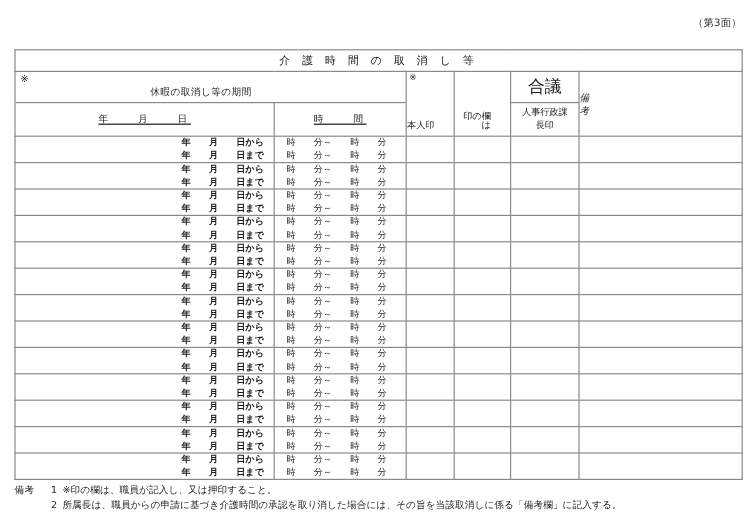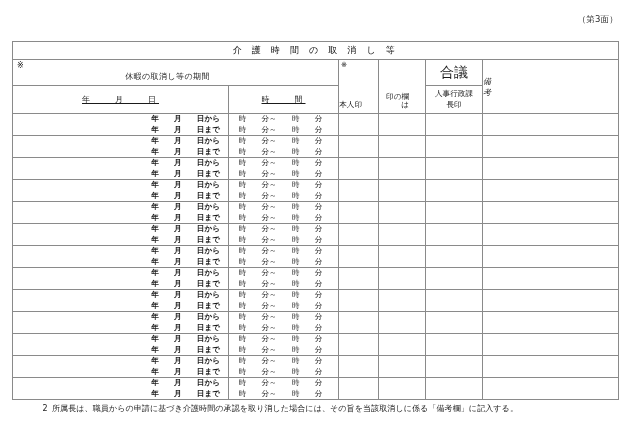--- a/index.html
+++ b/index.html
@@ -413,19 +413,24 @@
           <td class="cell-blank"></td>
           <td class="cell-blank"></td>
           <td class="cell-blank"></td>
           <td class="cell-blank"></td>
         </tr>
       </tbody>
   </table>
 
   <div class="notes">
     <div class="note-row">
+      <span class="note-label">備考</span>
+      <span class="note-num">1</span>
+      <span class="note-text">※印の欄は、職員が記入し、又は押印すること。</span>
+    </div>
+    <div class="note-row">
       <span class="note-label"></span>
       <span class="note-num">2</span>
       <span class="note-text">所属長は、職員からの申請に基づき介護時間の承認を取り消した場合には、その旨を当該取消しに係る「備考欄」に記入する。</span>
     </div>
   </div>
 
 </div>
 
 </body></html>

